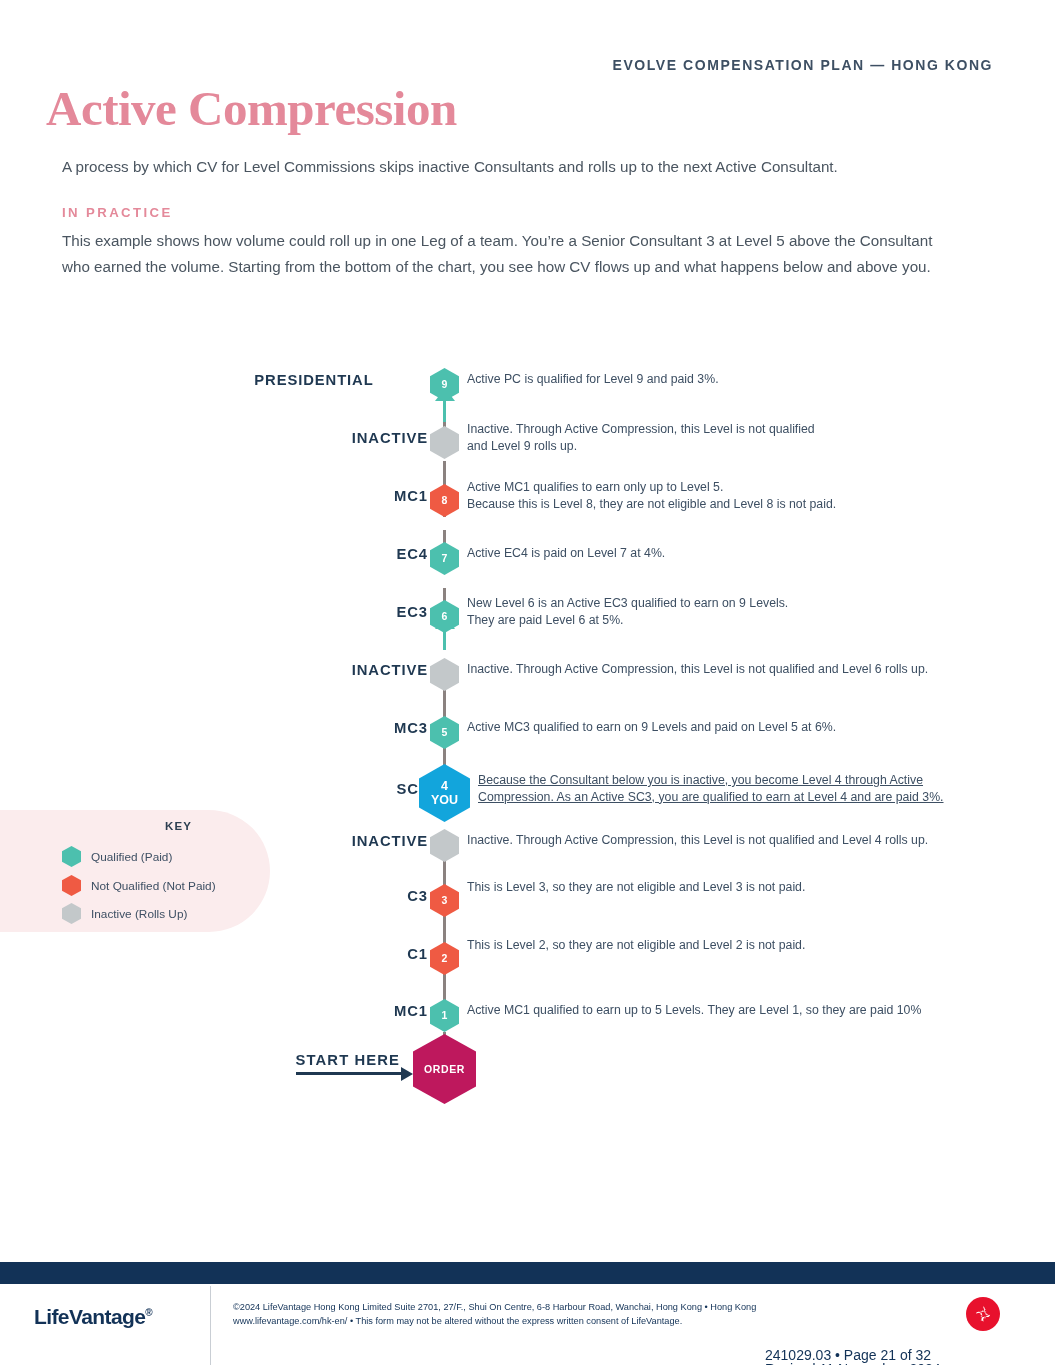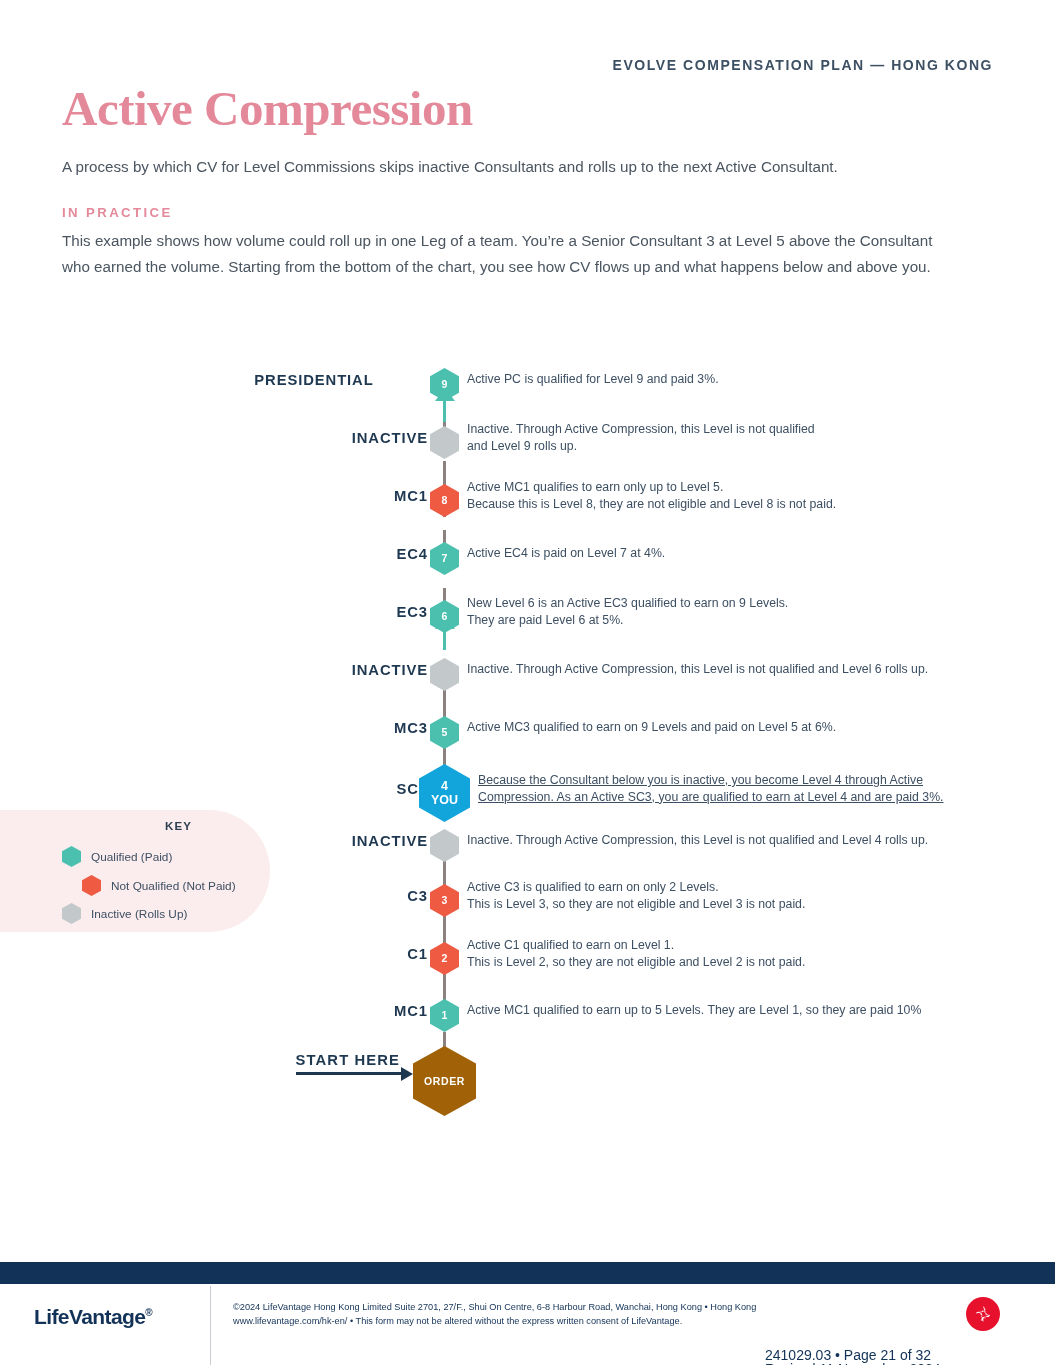--- a/index.html
+++ b/index.html
@@ -24,21 +24,21 @@
     right: 62px;
     font-size: 14px;
     font-weight: bold;
     letter-spacing: 1.55px;
     color: #3d4f63;
   }
 
   .page-title {
     position: absolute;
     top: 80px;
-    left: 62px;
+    left: 46px;
     font-family: "Liberation Serif", serif;
     font-weight: bold;
     font-size: 49px;
     letter-spacing: -0.5px;
     color: #e4899a;
   }
 
   .intro-text {
     position: absolute;
     top: 155px;
@@ -94,21 +94,21 @@
     left: 62px;
     display: flex;
     align-items: center;
     gap: 10px;
   }
   .key-row .key-label {
     font-size: 11.8px;
     color: #3d4f63;
   }
   .key-row-0 { top: 846px; }
-  .key-row-1 { top: 875px; margin-left: 20px; }
+  .key-row-1 { top: 875px; }
   .key-row-2 { top: 903px; }
 
   .hexmini {
     width: 19px;
     height: 21px;
     clip-path: polygon(50% 0%, 100% 25%, 100% 75%, 50% 100%, 0% 75%, 0% 25%);
   }
 
   
   .diagram {
@@ -442,48 +442,46 @@
       <div>Inactive. Through Active Compression, this Level is not qualified and Level 4 rolls up.</div>
     </div>
   </div>
 
   <div class="node" style="top:516px;">
     <div class="node-title" style="top:12px;">C3</div>
     <div class="hexagon" style="top:8px;background:#ef5a43;">
       <span>3</span>
     </div>
     <div class="node-desc" style="top:3px;">
-      <div>Active C3 is qualified to earn on only 2 Levels.</div>
       <div>This is Level 3, so they are not eligible and Level 3 is not paid.</div>
     </div>
   </div>
 
   <div class="node" style="top:574px;">
     <div class="node-title" style="top:12px;">C1</div>
     <div class="hexagon" style="top:8px;background:#ef5a43;">
       <span>2</span>
     </div>
     <div class="node-desc" style="top:3px;">
-      <div>Active C1 qualified to earn on Level 1.</div>
       <div>This is Level 2, so they are not eligible and Level 2 is not paid.</div>
     </div>
   </div>
 
   <div class="node" style="top:631px;">
     <div class="node-title" style="top:12px;">MC1</div>
     <div class="hexagon" style="top:8px;background:#4cc0ae;">
       <span>1</span>
     </div>
     <div class="node-desc" style="top:11px;width:560px;">
       <div>Active MC1 qualified to earn up to 5 Levels. They are Level 1, so they are paid 10%</div>
     </div>
   </div>
 
   <div class="node" style="top:674px;">
-    <div class="hexagon order" style="top:12px;background:#a16207;">
+    <div class="hexagon order" style="top:0;background:#be185d;">
       <span>ORDER</span>
     </div>
   </div>
 
 </div>
 
 <div class="start-here-label">START HERE</div>
 <div class="start-arrow-line"></div>
 <div class="start-arrow-head"></div>
 

